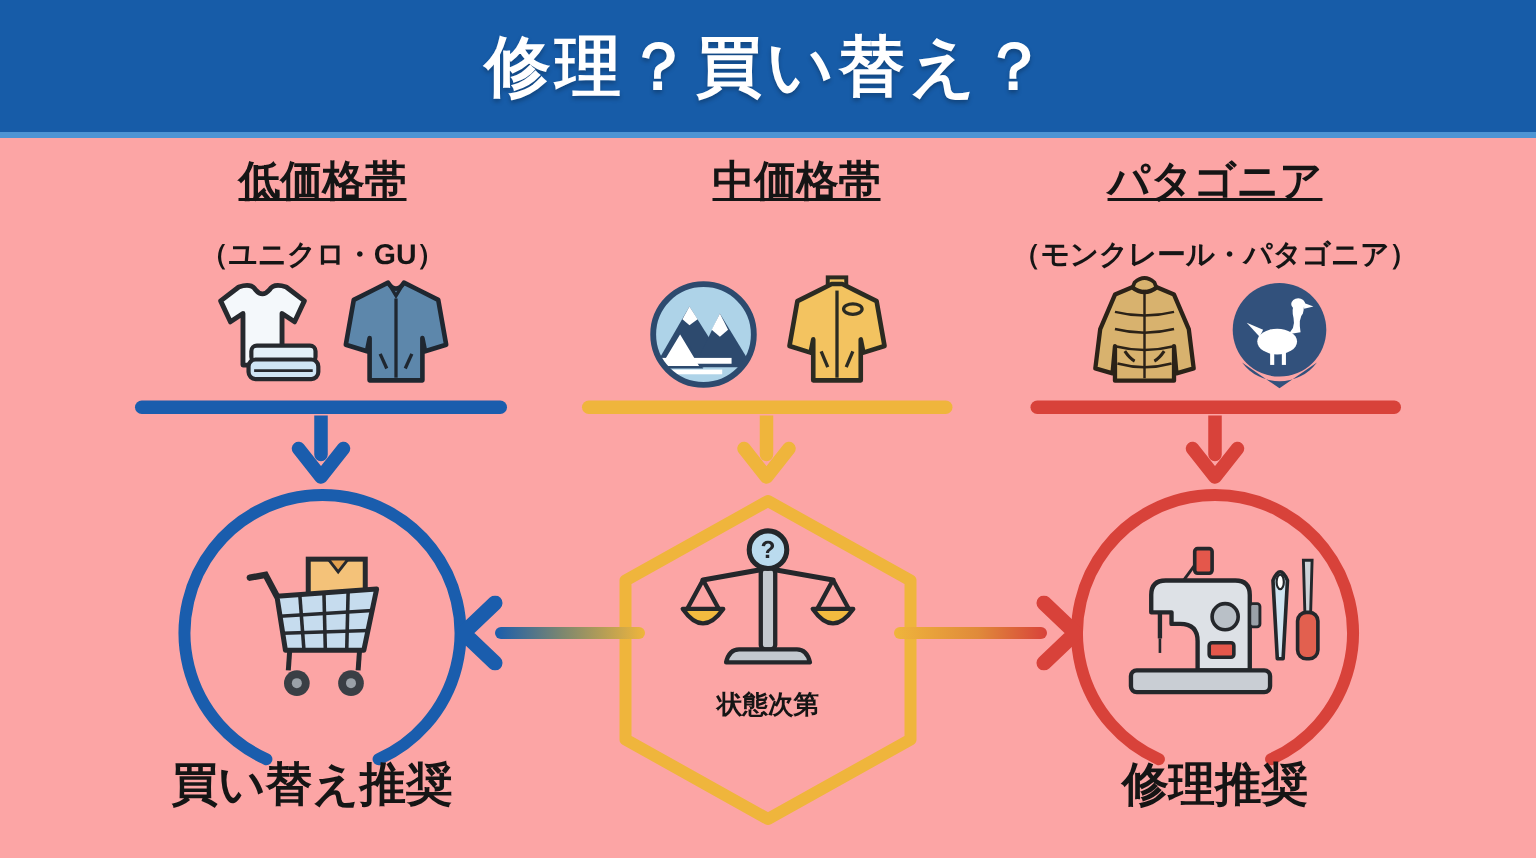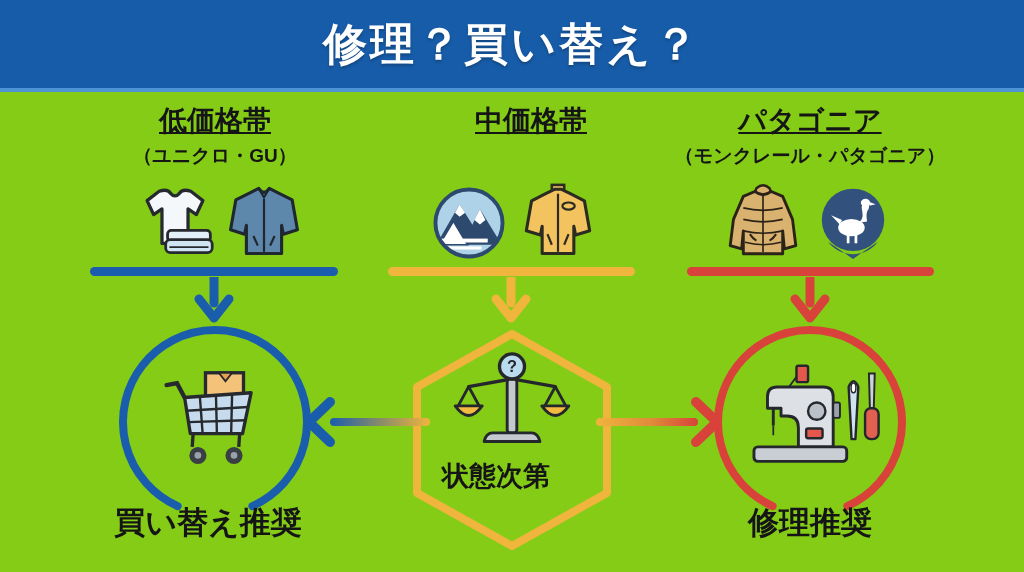--- a/index.html
+++ b/index.html
@@ -1,25 +1,25 @@
 <!DOCTYPE html>
 <html><head>
 <meta charset="utf-8">
 <style>
   html,body{margin:0;padding:0;background:#e8e8e8;font-family:"Liberation Sans","DejaVu Sans",sans-serif;}
-  .canvas{position:relative;width:1024px;height:572px;background:#84cc16;overflow:hidden;}
+  .canvas{position:relative;width:1024px;height:572px;background:#fca5a5;overflow:hidden;}
 
   
   .hdr{position:absolute;top:0;left:0;width:1024px;height:88px;background:#175CA8;border-bottom:4px solid #4D94D4;display:flex;align-items:center;justify-content:center;}
   .hdr h1{margin:0;color:#fff;font-size:44px;font-weight:800;letter-spacing:3px;text-shadow:0 2px 3px rgba(0,0,0,.25);}
 
   
   .colhead{position:absolute;width:330px;text-align:center;color:#151515;}
   .colhead .t{font-size:28px;font-weight:800;line-height:1.1;text-decoration:underline;}
-  .colhead .s{font-size:19px;font-weight:700;margin-top:6px;}
+  .colhead .s{font-size:19px;font-weight:700;margin-top:20px;}
   .ch1{left:50px;top:106px;}
   .ch2{left:366px;top:106px;}
   .ch3{left:645px;top:106px;}
 
   
   .bar{position:absolute;top:267px;height:9px;border-radius:5px;}
   .bar.b1{left:90px;width:248px;background:#1A5DAD;}
   .bar.b2{left:388px;width:247px;background:#EFB53C;}
   .bar.b3{left:687px;width:247px;background:#D8423A;}
 
@@ -31,21 +31,21 @@
   .ring.left{left:115px;} .ring.right{left:710px;}
   .hex{position:absolute;left:404px;top:327px;width:216px;height:226px;}
 
   .nodeicon{position:absolute;}
   .cartpos{left:158px;top:360px;}
   .scalepos{left:447px;top:352px;}
   .sewpos{left:740px;top:358px;}
 
   .nodelabel{position:absolute;text-align:center;color:#151515;font-weight:800;}
   .lbl-left{left:58px;top:502px;width:300px;font-size:31px;}
-  .lbl-center{left:396px;top:458px;width:200px;font-size:27px;}
+  .lbl-center{left:412px;top:458px;width:200px;font-size:17px;}
   .lbl-right{left:660px;top:502px;width:300px;font-size:31px;}
 
   
   .hstem{position:absolute;top:418px;height:8px;border-radius:4px;}
   .hstem.sl{left:330px;width:100px;background:linear-gradient(90deg,#1A5DAD 0%,#7d876f 45%,#EFB53C 100%);}
   .hstem.sr{left:596px;width:102px;background:linear-gradient(90deg,#EFB53C 0%,#e08a3a 55%,#D8423A 100%);}
   .chev{position:absolute;top:397px;width:36px;height:50px;}
   .chev.cl{left:300px;} .chev.cr{left:690px;}
 </style>
 </head>

